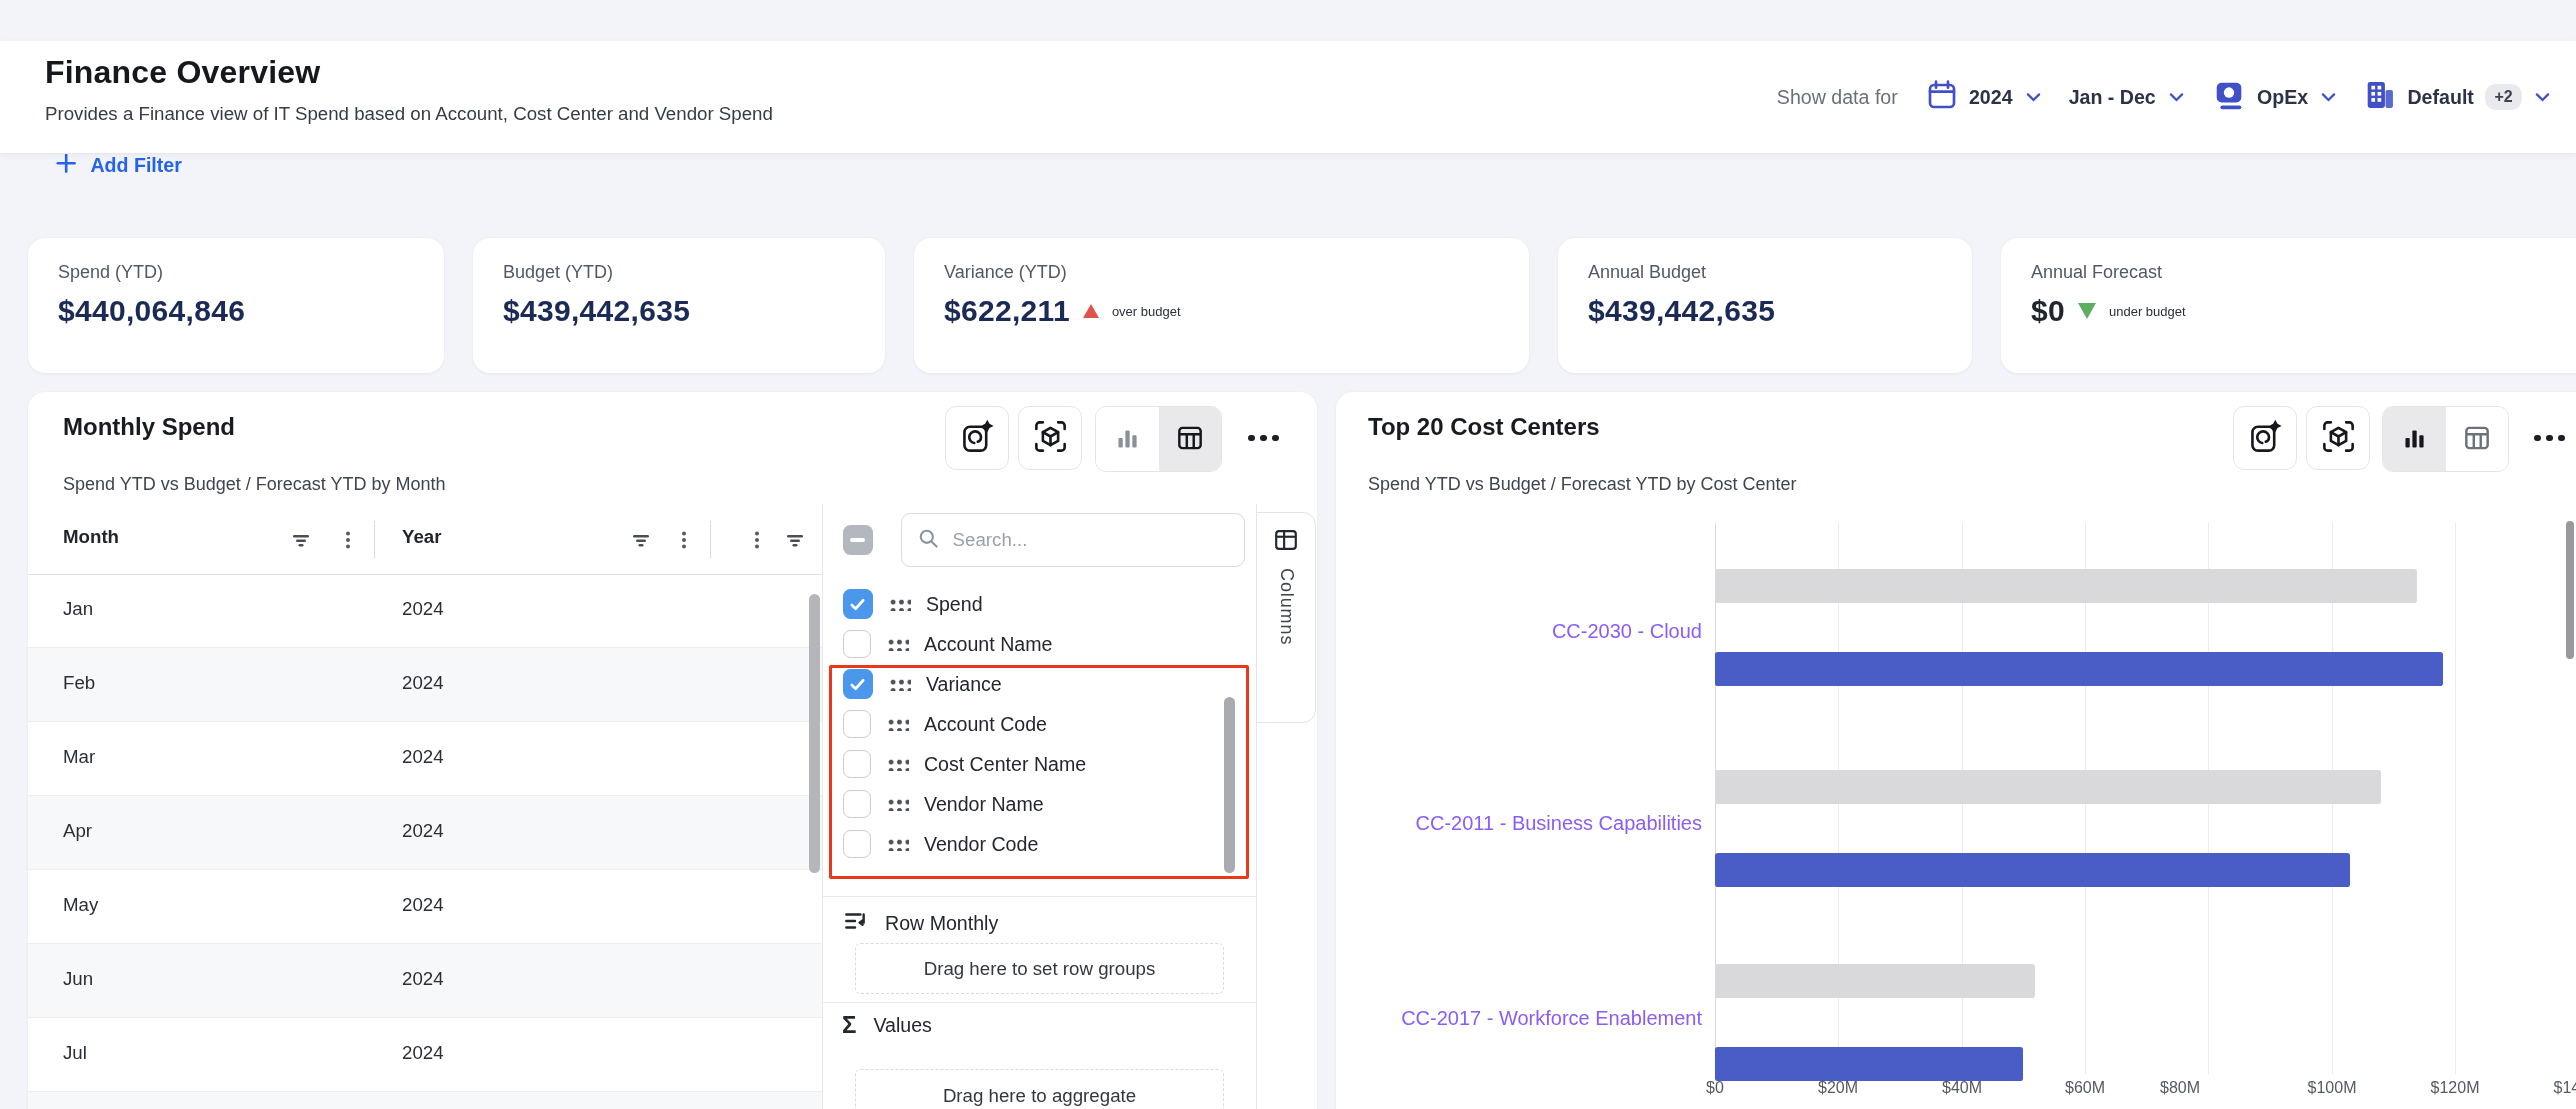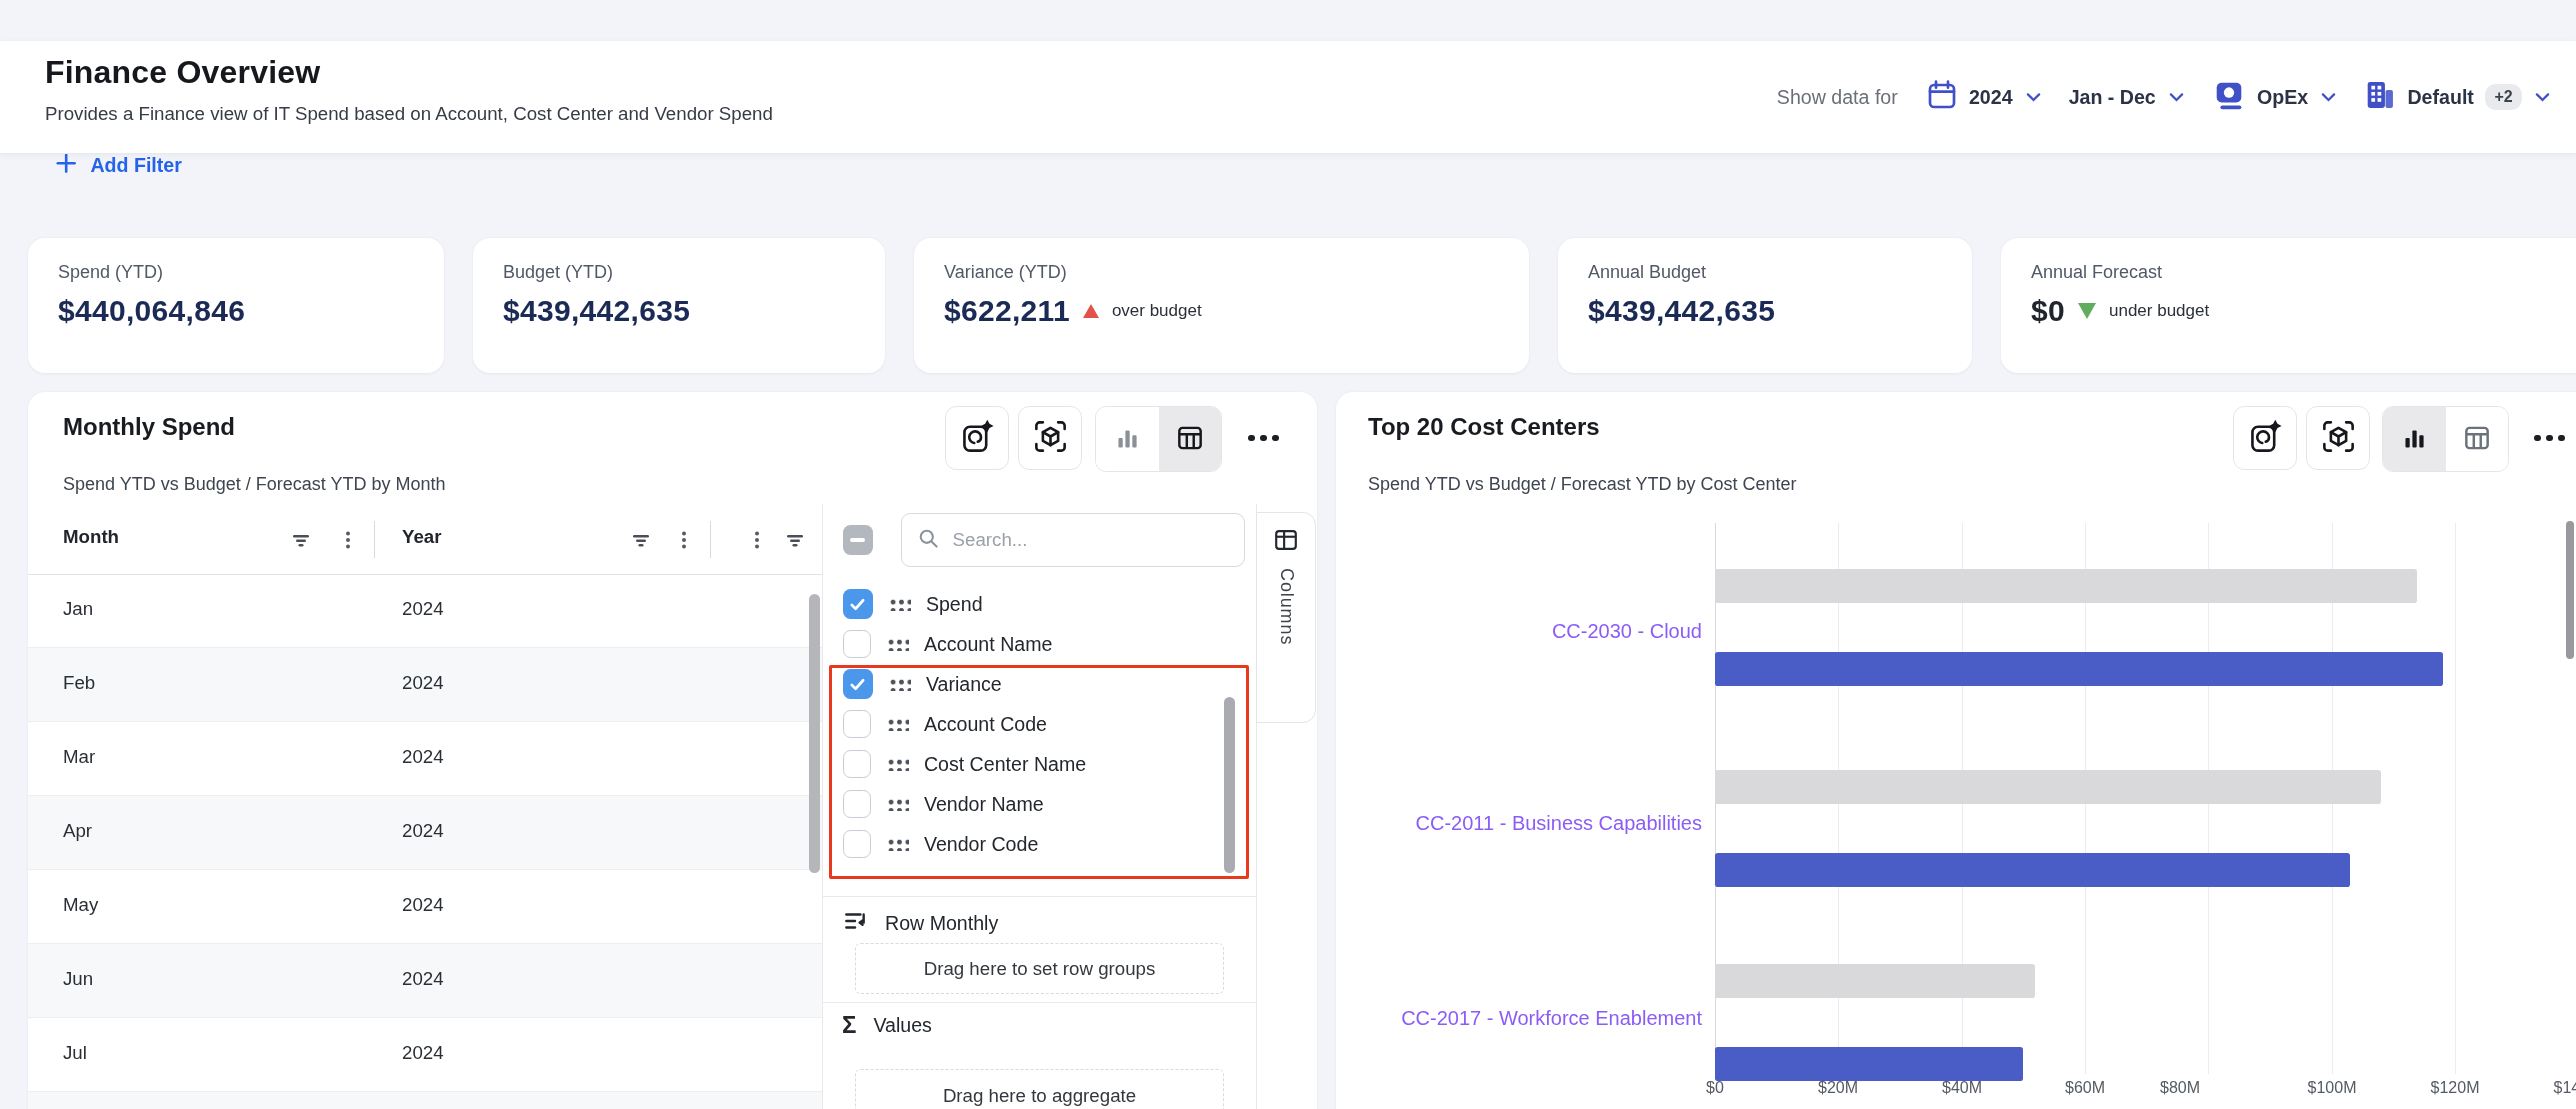--- a/index.html
+++ b/index.html
@@ -22,21 +22,21 @@
   .add-filter{position:absolute;left:49px;top:151px;display:flex;align-items:center;gap:13px;border:none;background:none;
               color:#2563eb;font-family:inherit;font-size:19.6px;font-weight:700;cursor:pointer;z-index:5;}
 
   
   .kpi-row{position:absolute;left:28px;top:238px;display:flex;gap:29px;}
   .kpi-card{background:#fff;border-radius:17px;height:135px;box-shadow:0 0.9px 2.8px rgba(16,24,40,.06);position:relative;flex:none;}
   .kpi-label{position:absolute;left:30px;top:24px;font-size:18px;color:#515866;}
   .kpi-value-row{position:absolute;left:30px;top:56px;display:flex;align-items:center;gap:13px;}
   .kpi-value{font-size:30px;font-weight:800;color:#1c2b55;letter-spacing:0.3px;}
   .kpi-value.neutral{color:#20252e;}
-  .delta-text{font-size:17px;color:#2a3038;}
+  .delta-text{font-size:13px;color:#2a3038;}
   .tri-up{width:0;height:0;border-left:8.4px solid transparent;border-right:8.4px solid transparent;border-bottom:14px solid #e0524a;}
   .tri-down{width:0;height:0;border-left:9.3px solid transparent;border-right:9.3px solid transparent;border-top:16px solid #5fae5f;}
 
   
   .panel{position:absolute;top:392px;background:#fff;border-radius:17px;box-shadow:0 0.9px 2.8px rgba(16,24,40,.06);overflow:hidden;}
   .panel.monthly{left:28px;width:1289px;height:766px;}
   .panel.chartp{left:1336px;width:1289px;height:766px;}
   .panel-title{position:absolute;left:35px;top:20.5px;font-size:24px;font-weight:700;color:#181b20;}
   .panel-subtitle{position:absolute;left:35px;top:82px;font-size:18px;color:#3e4550;}
 

